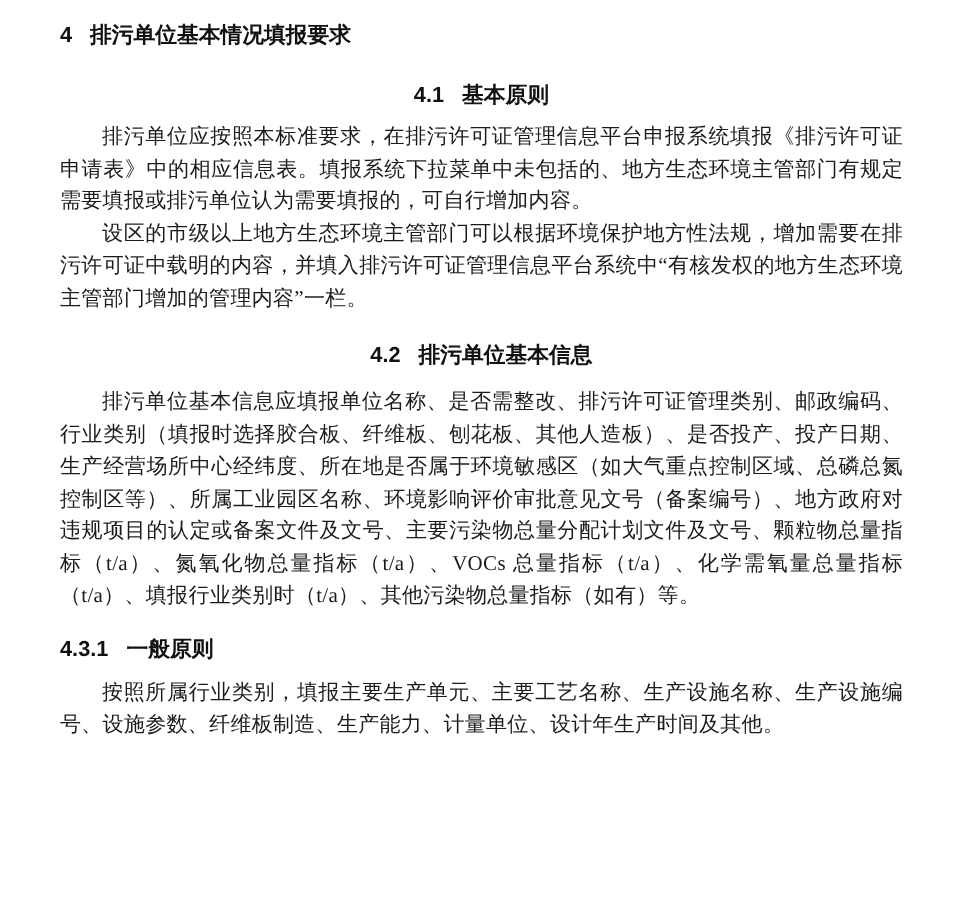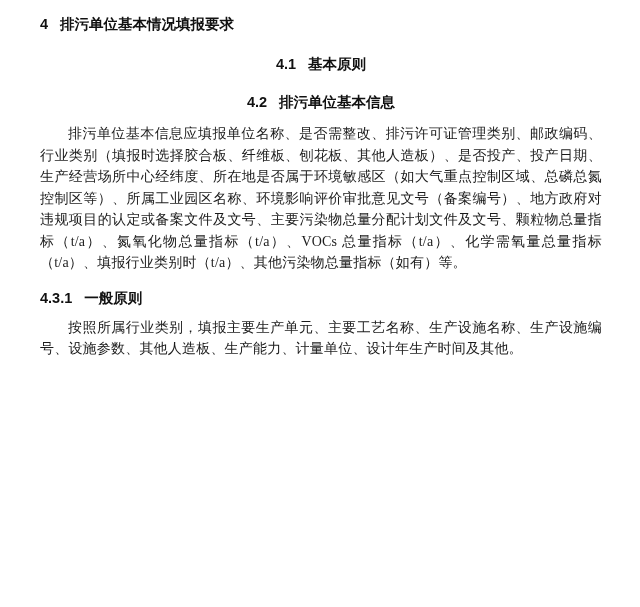--- a/index.html
+++ b/index.html
@@ -55,29 +55,31 @@
 <div class="page">
 
   <div class="heading h-top">
     <span class="num">4</span><span class="ttl">排污单位基本情况填报要求</span>
   </div>
 
   <div class="heading h-41">
     <span class="num">4.1</span><span class="ttl">基本原则</span>
   </div>
 
+  <p class="body-para">排污单位应按照本标准要求，在排污许可证管理信息平台申报系统填报《排污许可证申请表》中的相应信息表。填报系统下拉菜单中未包括的、地方生态环境主管部门有规定需要填报或排污单位认为需要填报的，可自行增加内容。</p>
 
+  <p class="body-para">设区的市级以上地方生态环境主管部门可以根据环境保护地方性法规，增加需要在排污许可证中载明的内容，并填入排污许可证管理信息平台系统中“有核发权的地方生态环境主管部门增加的管理内容”一栏。</p>
 
   <div class="heading h-42">
     <span class="num">4.2</span><span class="ttl">排污单位基本信息</span>
   </div>
 
   <p class="body-para">排污单位基本信息应填报单位名称、是否需整改、排污许可证管理类别、邮政编码、行业类别（填报时选择胶合板、纤维板、刨花板、其他人造板）、是否投产、投产日期、生产经营场所中心经纬度、所在地是否属于环境敏感区（如大气重点控制区域、总磷总氮控制区等）、所属工业园区名称、环境影响评价审批意见文号（备案编号）、地方政府对违规项目的认定或备案文件及文号、主要污染物总量分配计划文件及文号、颗粒物总量指标（t/a）、氮氧化物总量指标（t/a）、VOCs 总量指标（t/a）、化学需氧量总量指标（t/a）、填报行业类别时（t/a）、其他污染物总量指标（如有）等。</p>
 
 
 
   <div class="heading h-431">
     <span class="num">4.3.1</span><span class="ttl">一般原则</span>
   </div>
 
-  <p class="body-para p-last">按照所属行业类别，填报主要生产单元、主要工艺名称、生产设施名称、生产设施编号、设施参数、其他人造板、生产能力、计量单位、设计年生产时间及其他。</p>
+  <p class="body-para p-last">按照所属行业类别，填报主要生产单元、主要工艺名称、生产设施名称、生产设施编号、设施参数、纤维板制造、生产能力、计量单位、设计年生产时间及其他。</p>
 
 </div>
 
 </body></html>

